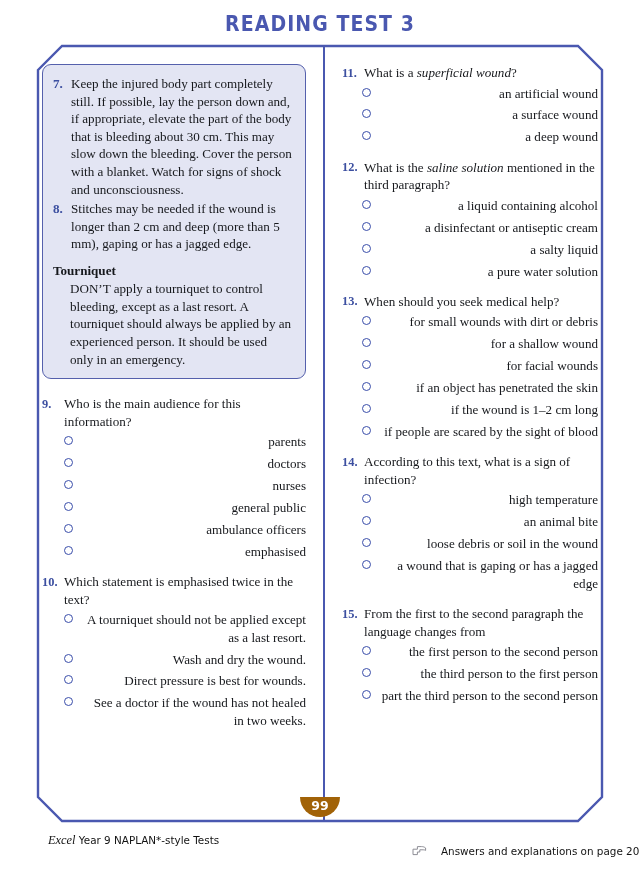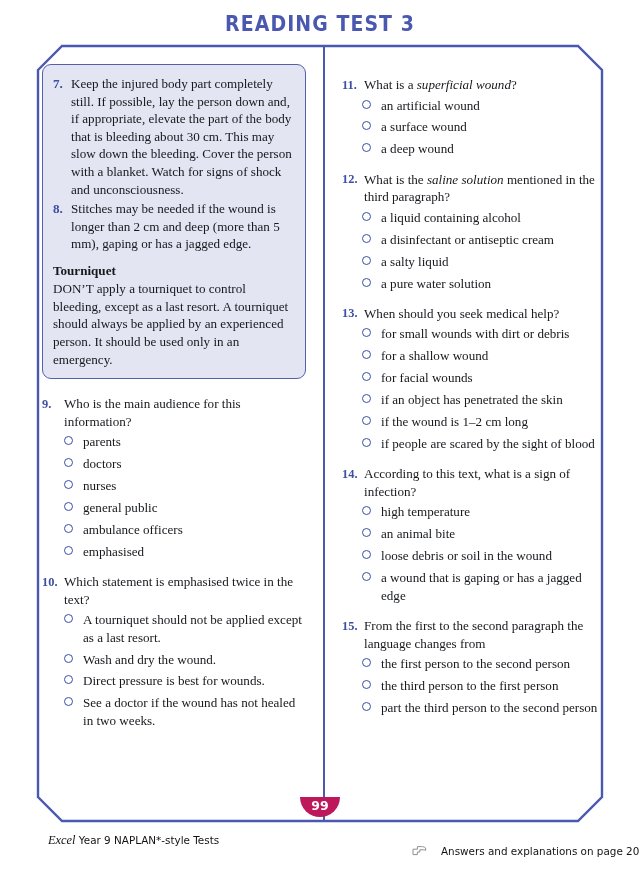--- a/index.html
+++ b/index.html
@@ -81,43 +81,42 @@
   .stim-head {
     font-weight: bold;
     font-size: 13.1px;
     color: #16181c;
     margin: 10px 0 1px 2px;
   }
   .stim-para {
     font-size: 13.1px;
     line-height: 1.345;
     color: #16181c;
-    margin-left: 2px;
+    margin-left: 19px;
   }
 
   
   .question { margin-bottom: 13px; }
   .q-head {
     display: flex;
     font-size: 13.1px;
     line-height: 1.34;
     color: #16181c;
-    margin-top: 12px;
   }
   .q-num {
     flex: 0 0 22px;
     font-weight: bold;
     color: #3c4fa0;
     font-size: 12.4px;
     padding-top: 0.5px;
   }
   .q-text { flex: 1 1 auto; }
   .q-text i { font-style: italic; }
 
-  .options { margin: 3px 0 0 22px; }
+  .options { margin: 3px 0 0 22px; text-align: right; }
   .option {
     display: flex;
     align-items: flex-start;
     font-size: 13.1px;
     line-height: 1.33;
     color: #16181c;
     margin-bottom: 4.5px;
   }
   .bullet {
     flex: 0 0 19px;
@@ -169,21 +168,21 @@
   }
   .hand-icon { display: block; }
 
   
   .page-badge {
     position: absolute;
     left: 50%;
     margin-left: -20px;
     top: 797px;
     width: 40px; height: 20px;
-    background: #be185d;
+    background: #a16207;
     border-radius: 0 0 20px 20px;
     color: #ffffff;
     font-family: "DejaVu Sans", sans-serif;
     font-weight: bold;
     font-size: 12.5px;
     text-align: center;
     line-height: 17px;
   }
 </style>
 </head>

